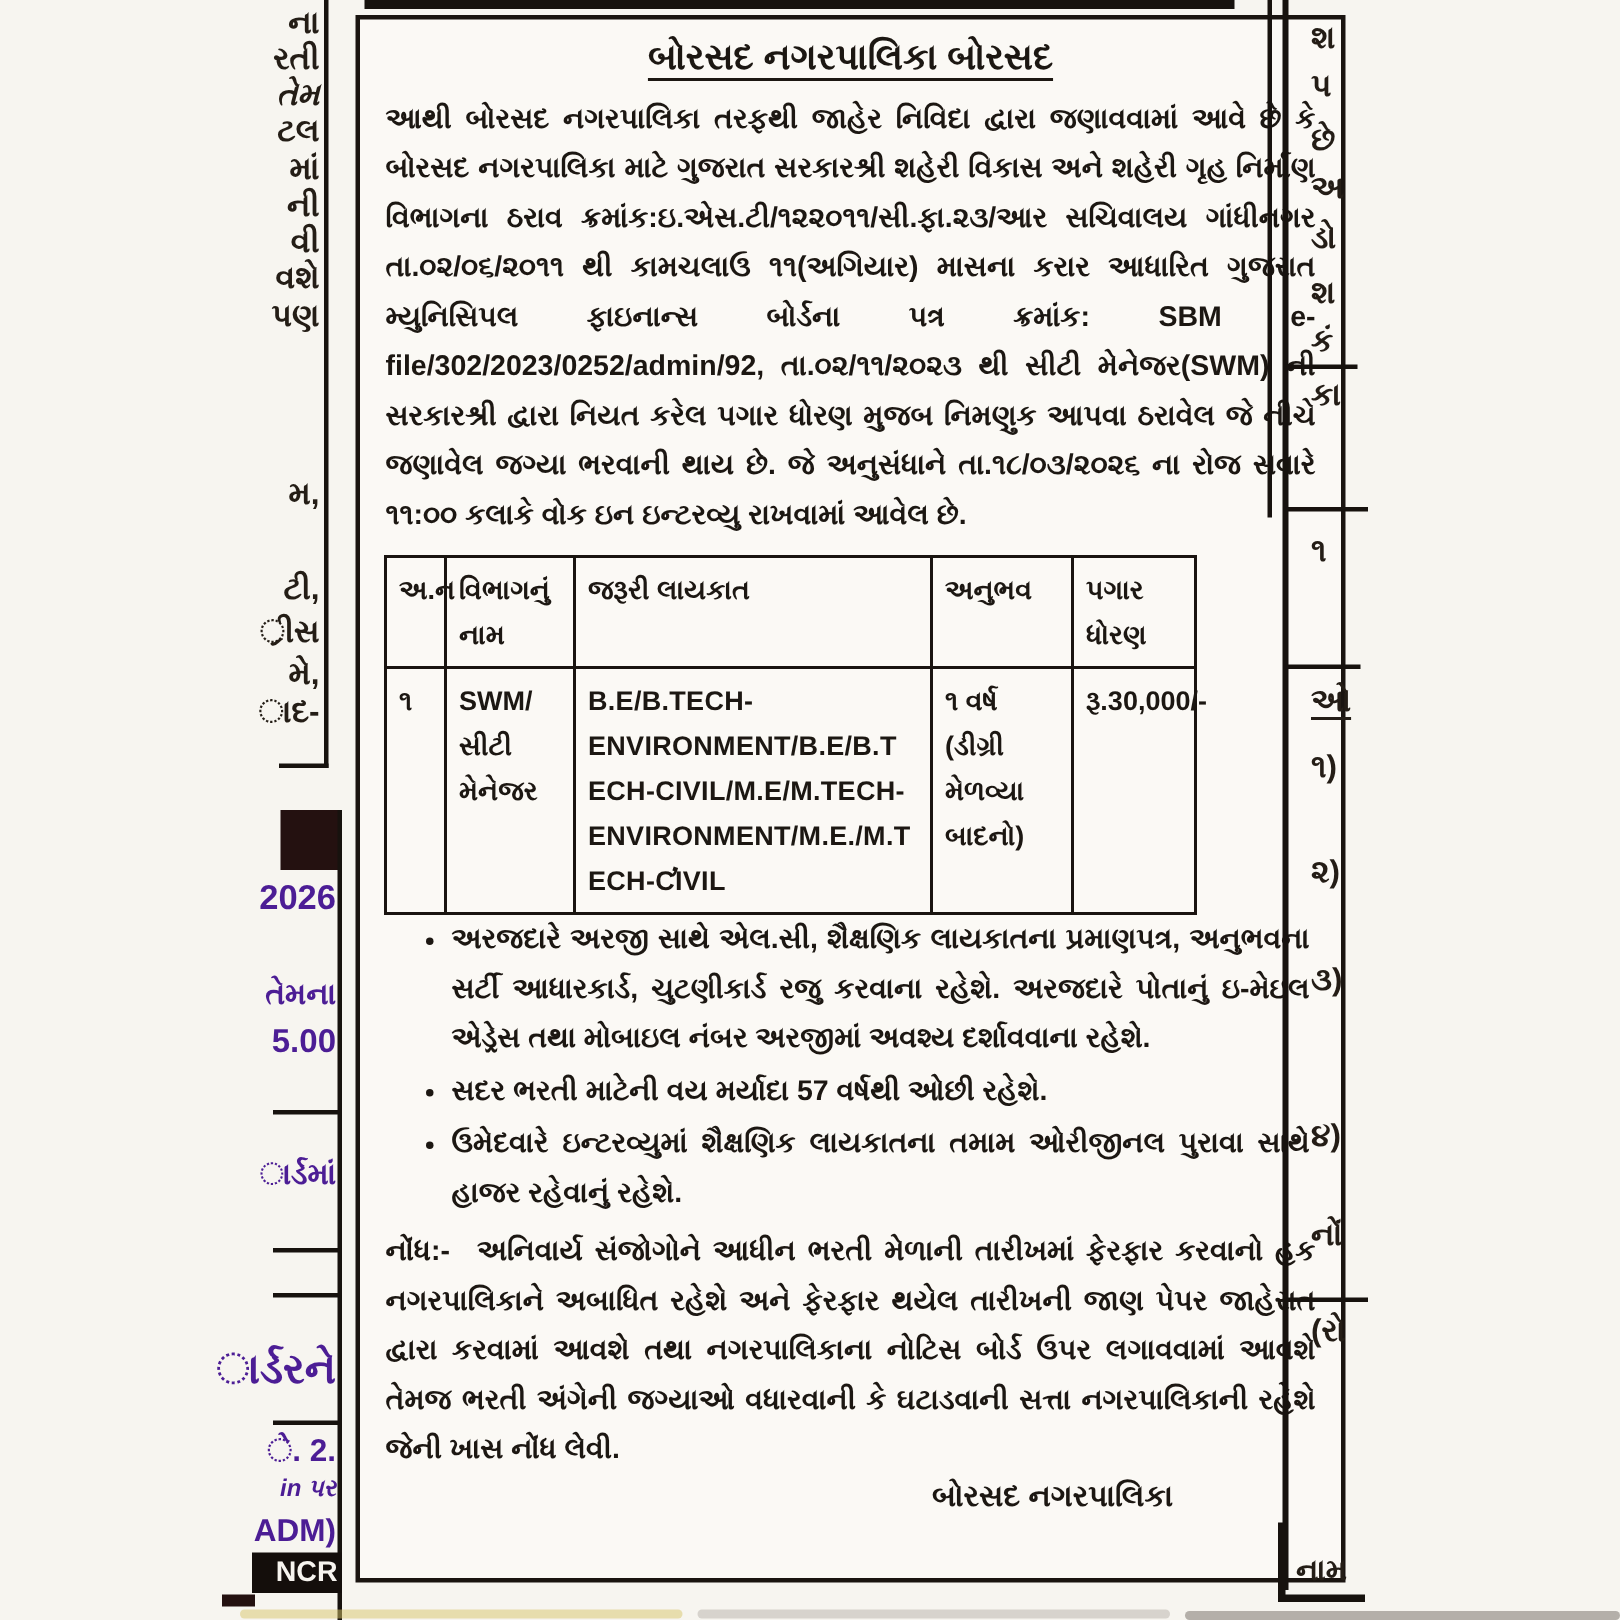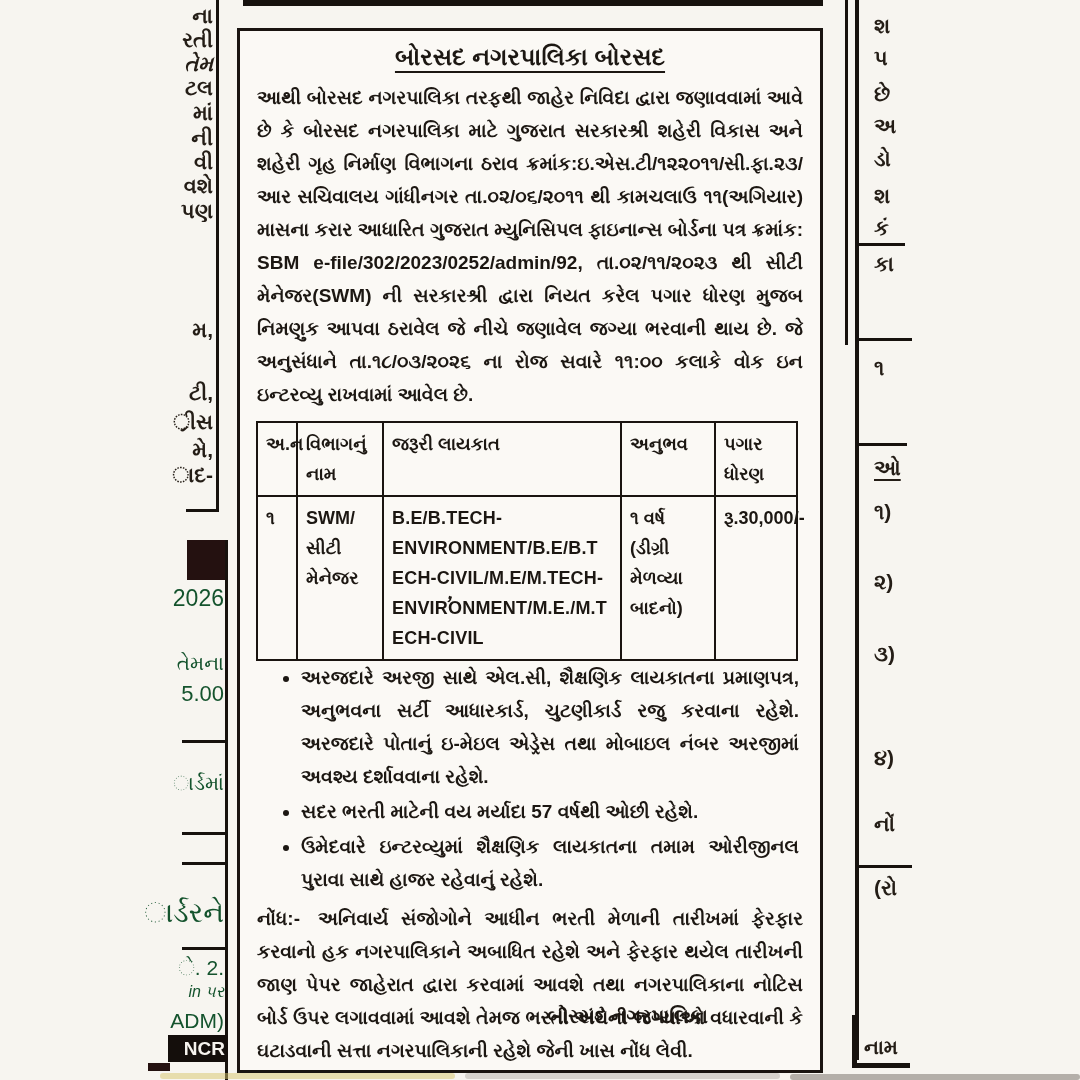--- a/index.html
+++ b/index.html
@@ -6,30 +6,30 @@
   body{
     width:1080px;height:1080px;position:relative;overflow:hidden;
     background:#f7f5f0;
     font-family:"Liberation Sans","DejaVu Sans",sans-serif;
     color:#1c1712;
   }
   
   .vrule{position:absolute;background:#17120e;}
   .hrule{position:absolute;background:#17120e;}
   .lfragA{position:absolute;right:867px;font-weight:700;font-size:21px;color:#241d16;white-space:nowrap;}
-  .lfragB{position:absolute;right:856px;font-weight:400;font-size:21px;color:#14532d;white-space:nowrap;}
+  .lfragB{position:absolute;right:856px;font-weight:700;font-size:21px;color:#4c1d95;white-space:nowrap;}
   .rfrag{position:absolute;left:874px;font-weight:700;font-size:21px;color:#241d16;white-space:nowrap;}
   .darkblock{position:absolute;background:#241110;}
   .ncr{position:absolute;left:168px;top:1035px;width:60px;height:27px;background:#140e0b;color:#f6f3ee;
        font-weight:700;font-size:19px;line-height:27px;text-align:right;padding-right:3px;box-sizing:border-box;}
   .underl{text-decoration:underline;text-underline-offset:4px;text-decoration-thickness:2px;}
 
   
   .notice-box{
-    position:absolute;left:237px;top:28px;width:586px;height:1045px;
+    position:absolute;left:237px;top:10px;width:660px;height:1045px;
     background:#fbf9f5;border:3px solid #1a1410;box-sizing:border-box;
     padding:8px 15px 0 15px;overflow:hidden;
   }
   .nb-title{font-size:24px;font-weight:700;text-align:center;margin:4px 0 10px 0;}
   .nb-sub{font-size:25px;font-weight:700;text-align:center;margin:0 0 10px 0;}
   .nb-title span,.nb-sub span{text-decoration:underline;text-underline-offset:6px;text-decoration-thickness:2px;}
   .nb-intro{font-size:19px;font-weight:700;line-height:33px;text-align:justify;margin:0 2px 10px 2px;}
 
   table.vac{border-collapse:collapse;margin-left:1px;width:542px;table-layout:fixed;}
   table.vac td,table.vac th{border:2px solid #1a1410;vertical-align:top;padding:6px 8px;text-align:left;

